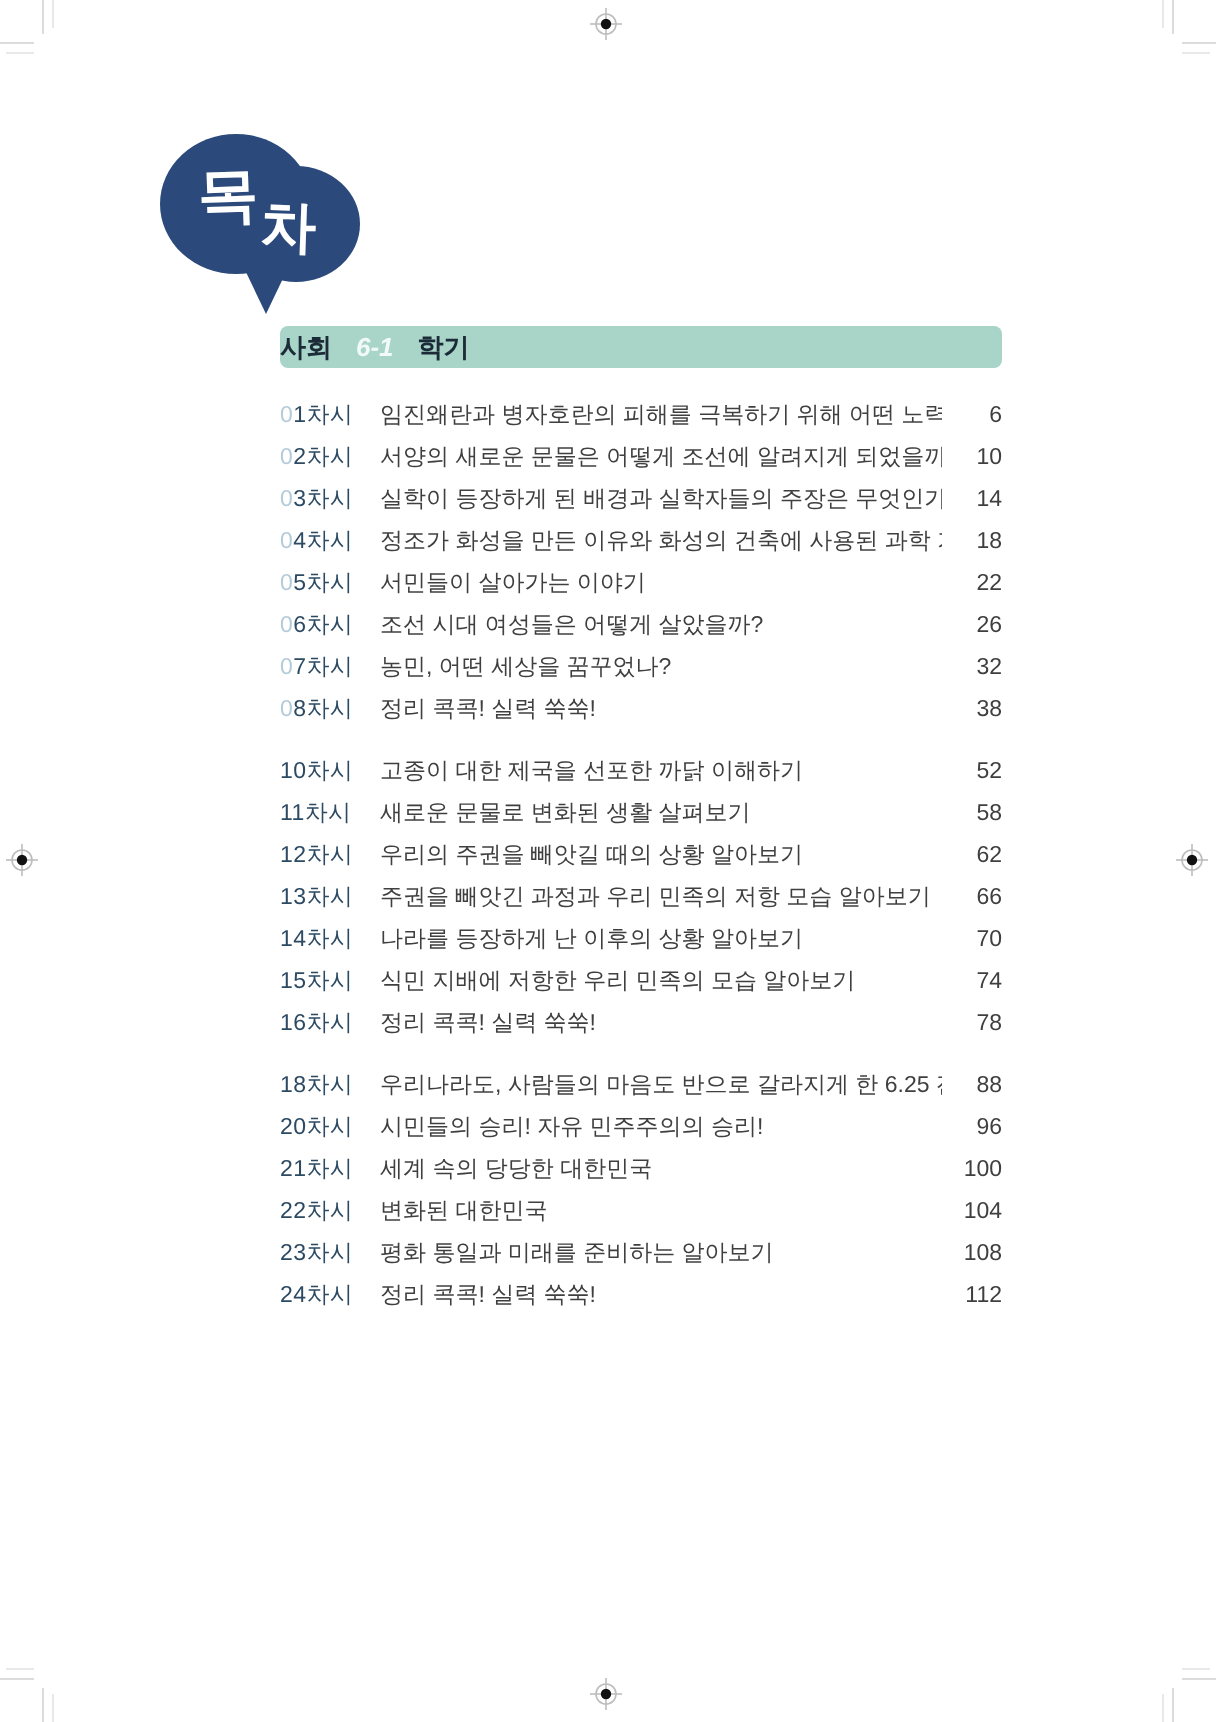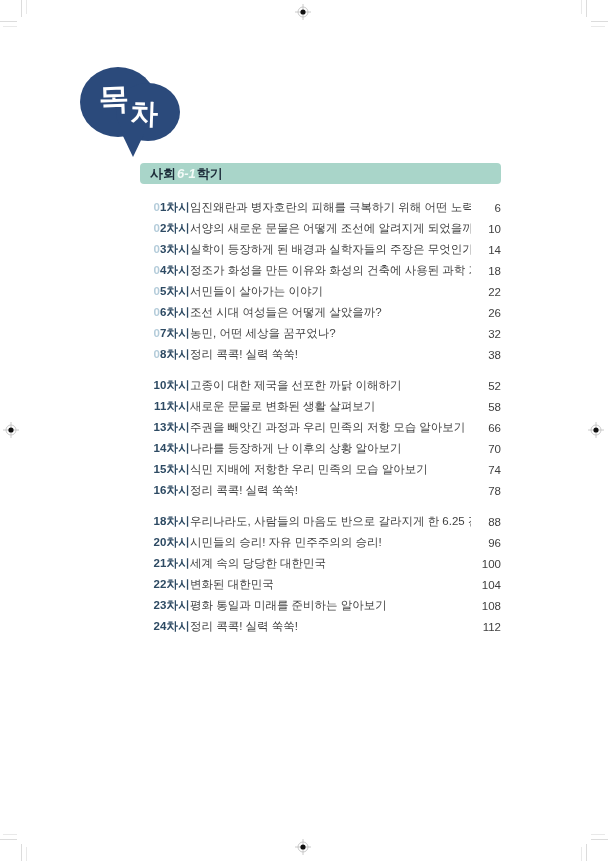--- a/index.html
+++ b/index.html
@@ -16,31 +16,31 @@
   
   .logo{position:absolute;left:78px;top:64px;width:104px;height:96px;}
   .logo svg{position:absolute;left:0;top:0;}
   .logo .ch{position:absolute;color:#ffffff;font-weight:bold;line-height:1;}
   .logo .ch1{left:21px;top:20px;font-size:30px;transform:rotate(-2deg);}
   .logo .ch2{left:52px;top:36px;font-size:28px;transform:rotate(2deg);}
   
   .secbar{
     position:absolute;left:140px;top:163px;width:361px;height:21px;
     background:#a9d5c9;border-radius:4px;
-    display:flex;align-items:center;box-sizing:border-box;padding-left:10px;
-    font-size:13px;font-weight:bold;color:#1c2b38;letter-spacing:0px;
+    display:flex;align-items:center;box-sizing:border-box;
+    font-size:13px;font-weight:bold;color:#1c2b38;letter-spacing:0px;gap:11px;
   }
   .secbar .term{color:#f2faf7;margin:0 1px;font-style:italic;}
   
   .toc{position:absolute;left:140px;top:197px;width:361px;}
   .group{margin-bottom:10px;}
   .row{
     display:flex;align-items:center;height:21px;font-size:11.5px;
   }
-  .lesson{width:50px;flex:0 0 50px;font-weight:bold;color:#2d4a63;letter-spacing:0.2px;text-align:right;}
+  .lesson{width:50px;flex:0 0 50px;font-weight:normal;color:#2d4a63;letter-spacing:0.2px;}
   .lesson .zero{color:#b4ccda;}
   .title{flex:1;color:#3f3f3f;white-space:nowrap;overflow:hidden;}
   .page{flex:0 0 30px;text-align:right;color:#3f3f3f;}
 </style>
 </head>
 <body>
 
 <svg class="regmark" style="left:295px;top:4px;" viewBox="0 0 16 16">
   <line x1="8" y1="0" x2="8" y2="16" stroke="#bdbdbd" stroke-width="0.8"></line>
   <line x1="0" y1="8" x2="16" y2="8" stroke="#bdbdbd" stroke-width="0.8"></line>
@@ -161,20 +161,25 @@
     <span class="title">고종이 대한 제국을 선포한 까닭 이해하기</span>
     <span class="page">52</span>
   </div>
 
   <div class="row">
     <span class="lesson"><span class="zero"></span><span class="num">11차시</span></span>
     <span class="title">새로운 문물로 변화된 생활 살펴보기</span>
     <span class="page">58</span>
   </div>
 
+  <div class="row">
+    <span class="lesson"><span class="zero"></span><span class="num">12차시</span></span>
+    <span class="title">우리의 주권을 빼앗길 때의 상황 알아보기</span>
+    <span class="page">62</span>
+  </div>
 
   <div class="row">
     <span class="lesson"><span class="zero"></span><span class="num">13차시</span></span>
     <span class="title">주권을 빼앗긴 과정과 우리 민족의 저항 모습 알아보기</span>
     <span class="page">66</span>
   </div>
 
   <div class="row">
     <span class="lesson"><span class="zero"></span><span class="num">14차시</span></span>
     <span class="title">나라를 등장하게 난 이후의 상황 알아보기</span>

